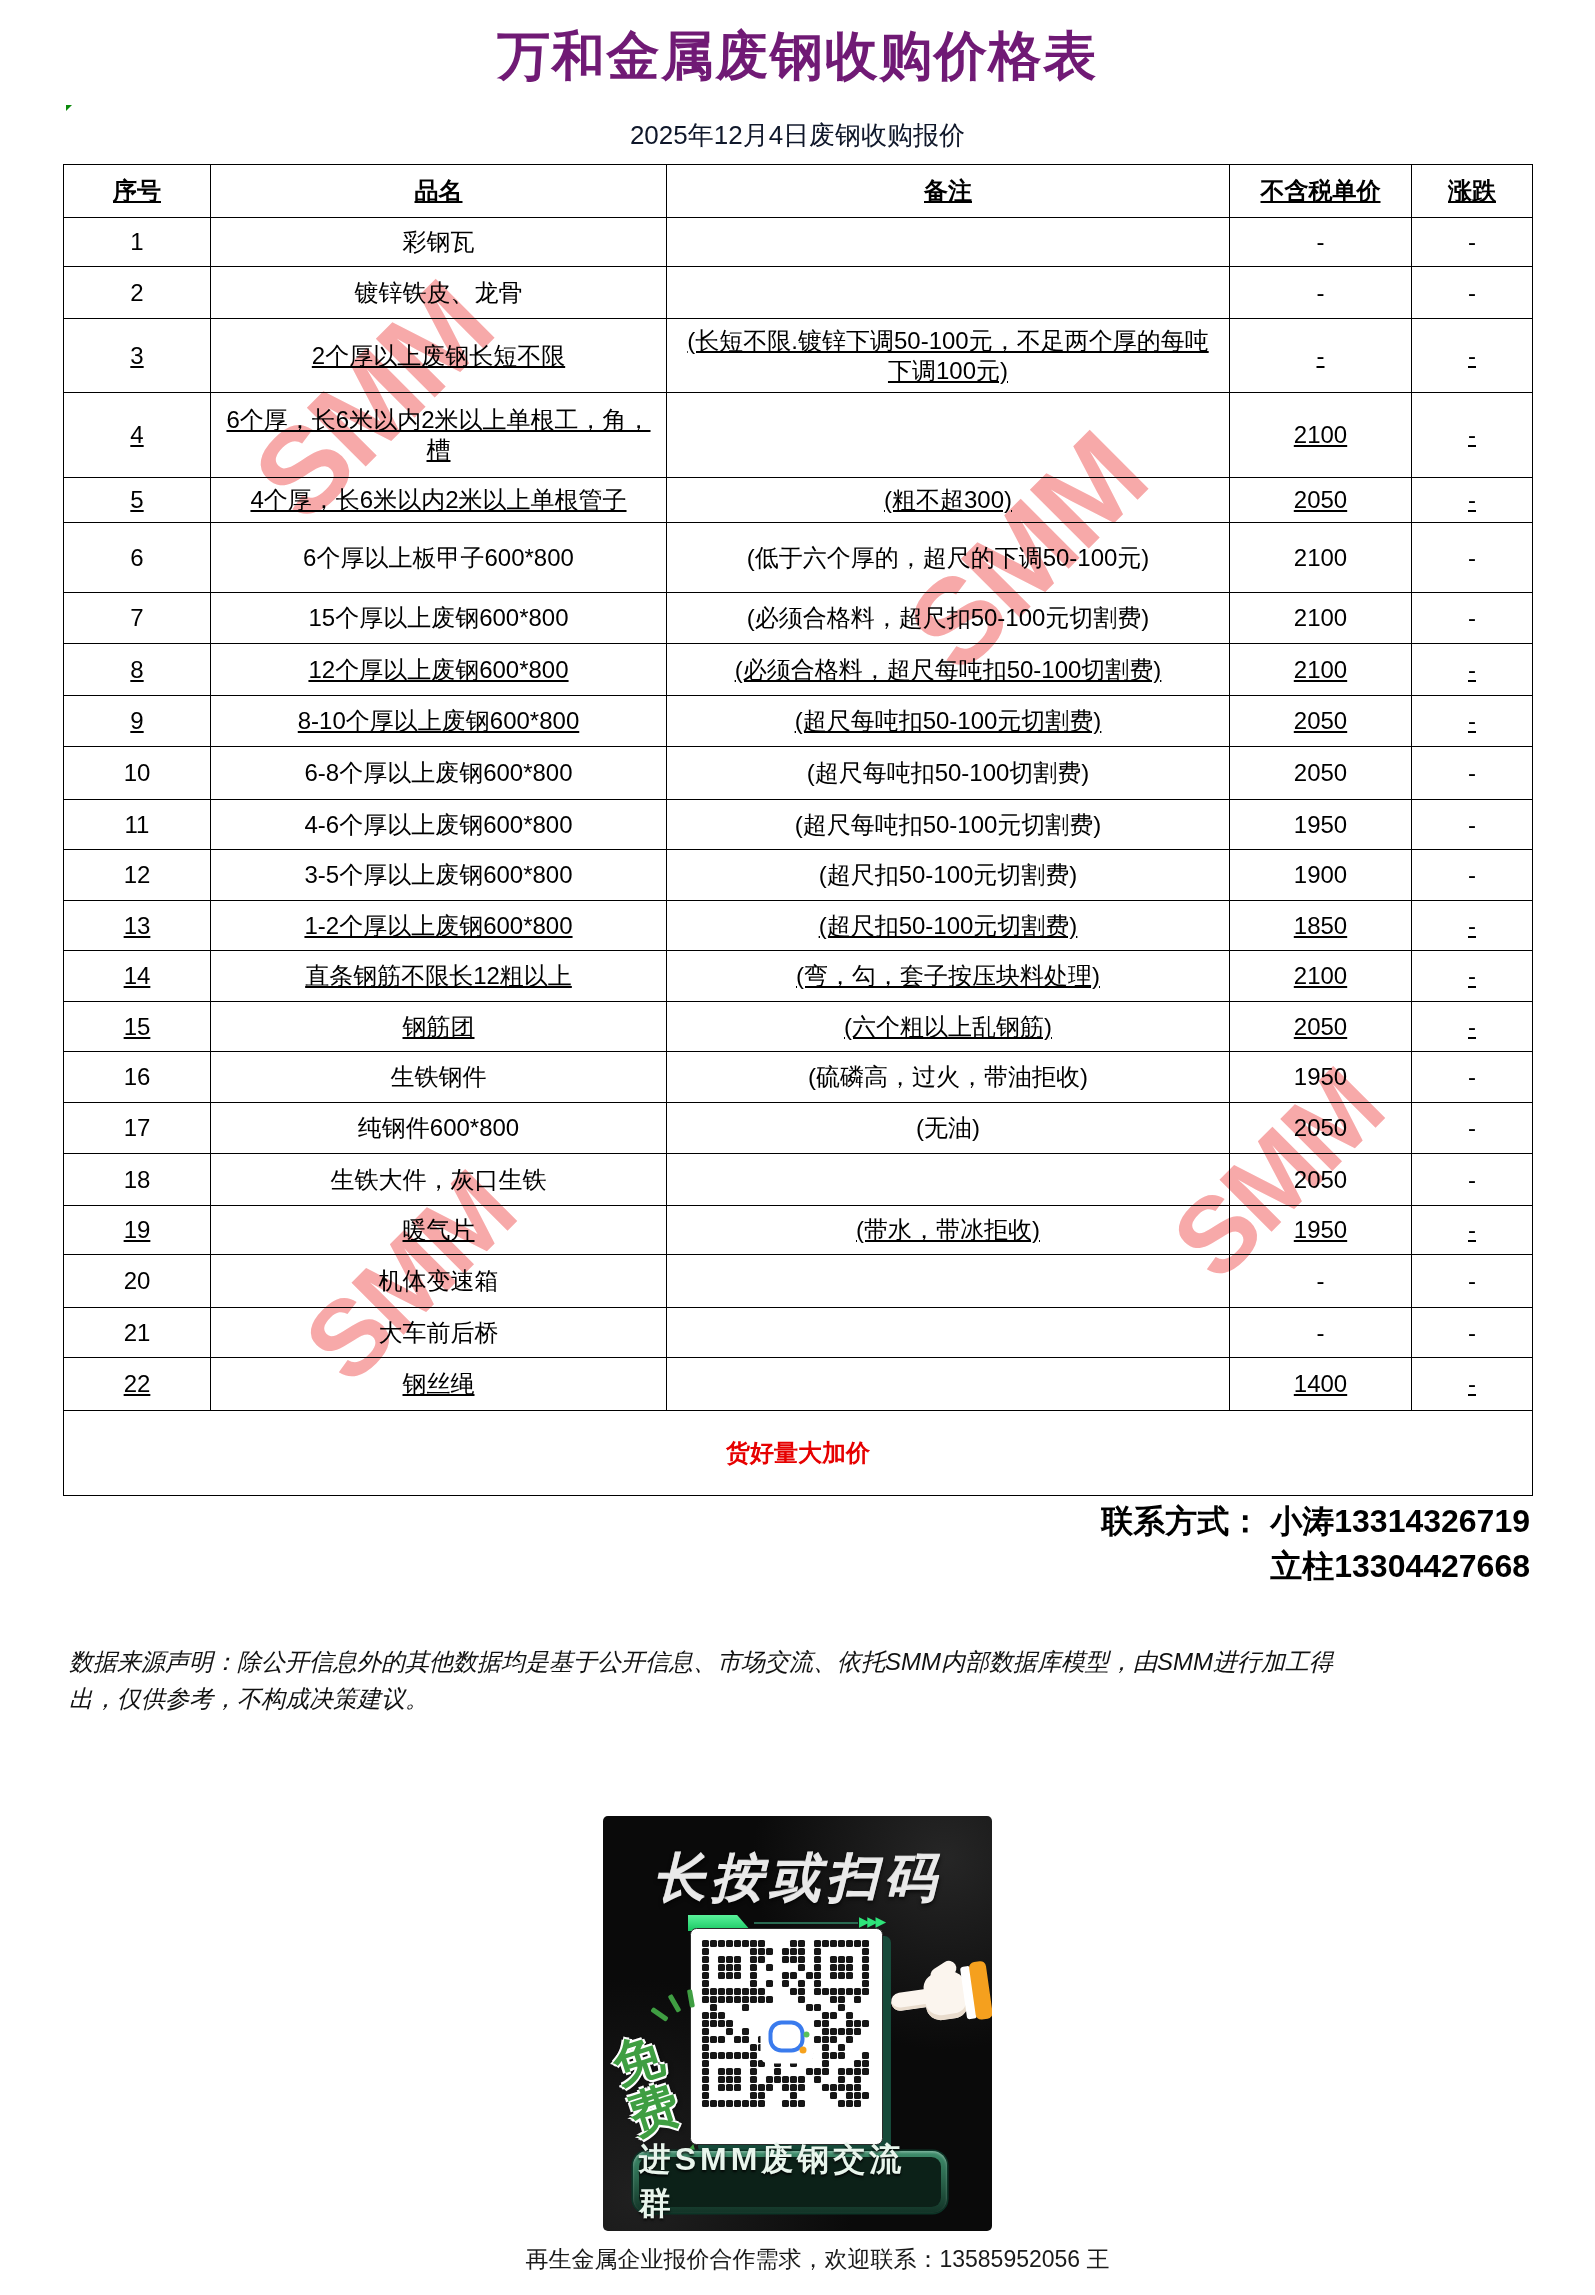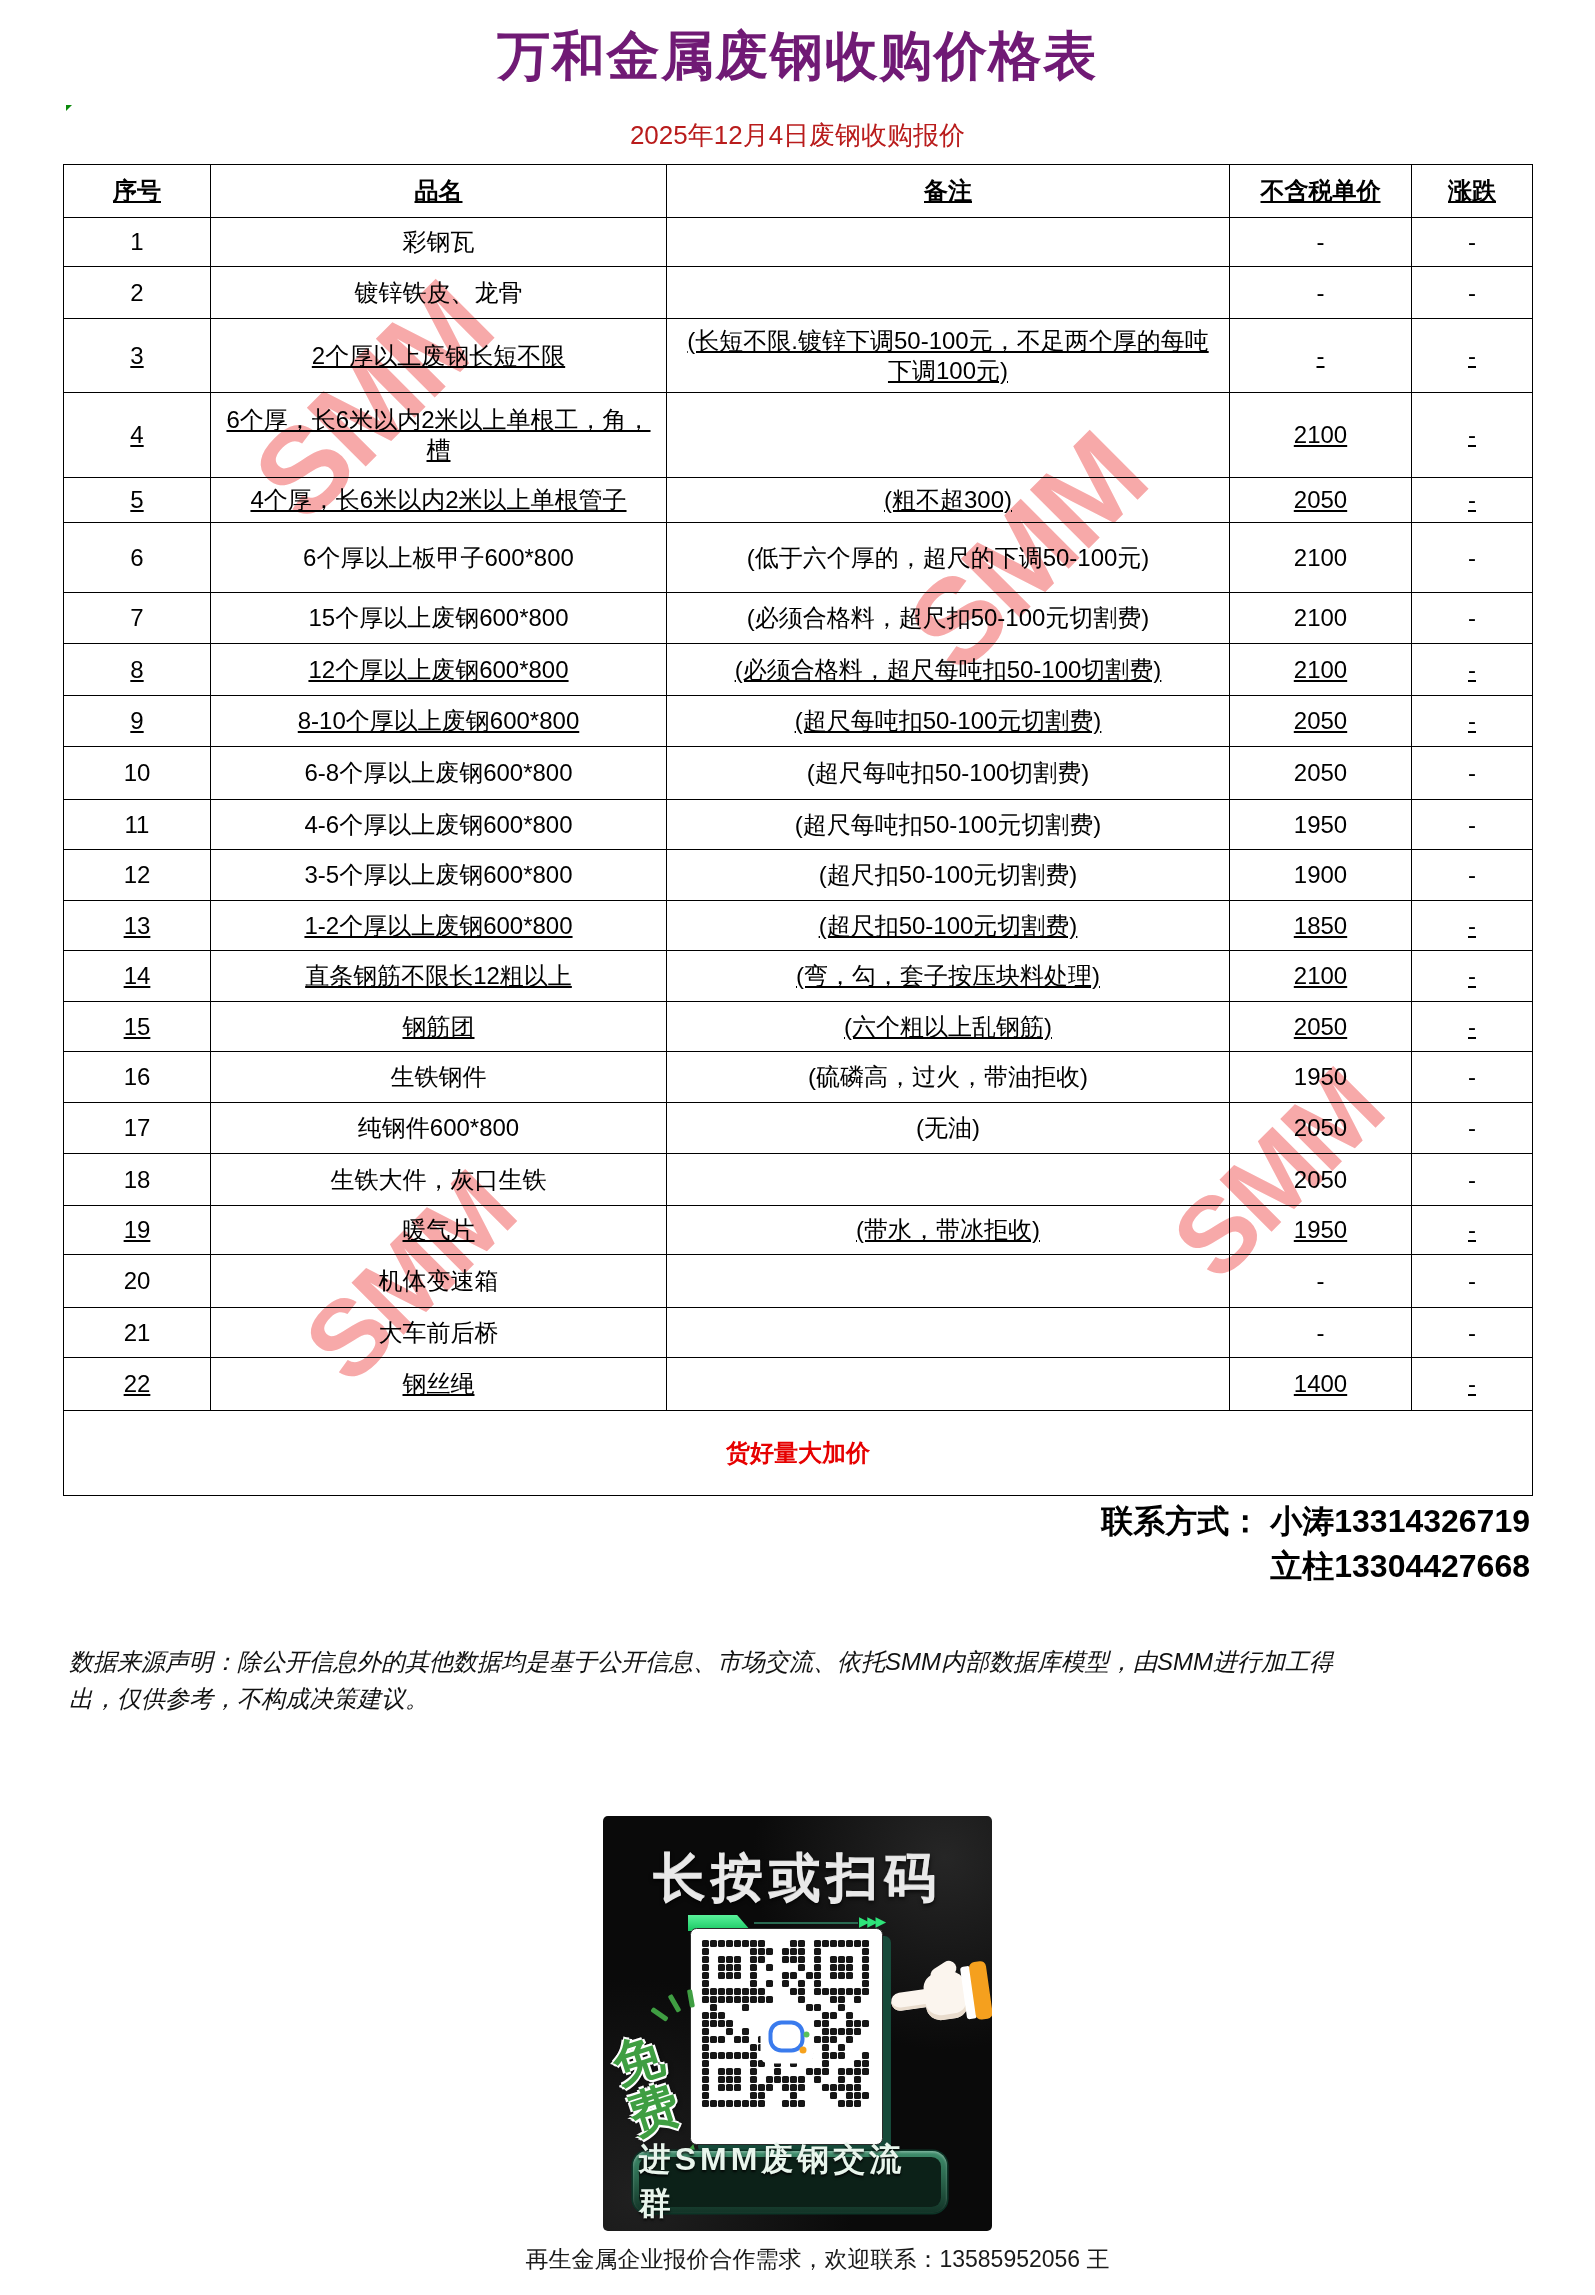--- a/index.html
+++ b/index.html
@@ -7,21 +7,21 @@
     width:1595px;height:2295px;position:relative;background:#ffffff;
     font-family:"Liberation Sans",sans-serif;color:#000;overflow:hidden;
   }
   
   .green-flag{position:absolute;left:66px;top:105px;width:0;height:0;
     border-top:6.5px solid #0b8a0b;border-right:6.5px solid transparent;}
   
   .page-title{position:absolute;top:21px;left:0;width:100%;text-align:center;
     font-size:53px;font-weight:900;letter-spacing:1.6px;color:#701a75;}
   .page-subtitle{position:absolute;top:118px;left:0;width:100%;text-align:center;
-    font-size:26px;color:#b91c1c;}
+    font-size:26px;color:#0f172a;}
   
   table.price{position:absolute;left:63px;top:164px;width:1469px;
     border-collapse:collapse;table-layout:fixed;}
   table.price th,table.price td{
     border:0.8px solid #000;text-align:center;vertical-align:middle;
     font-size:24px;line-height:1.25;padding:1.6px 14.6px;overflow:hidden;}
   table.price{border:1.6px solid #000;}
   table.price th{font-weight:bold;font-size:24px;}
   tr.thick-bottom th, tr.thick-bottom td{border-bottom-width:1.6px;text-decoration:underline;}
   td.c3, td.c4{font-size:25px;}
@@ -43,21 +43,21 @@
     font-style:italic;font-size:24px;line-height:37px;color:#111;}
   
   .banner{position:absolute;left:603px;top:1816px;width:389px;height:415px;
     background:
       radial-gradient(circle at 88% 10%, #262626 0%, rgba(0,0,0,0) 38%),
       radial-gradient(circle at 8% 92%, #202020 0%, rgba(0,0,0,0) 42%),
       #0a0a0a;
     border-radius:4.9px;overflow:hidden;}
   .banner-headline{position:absolute;top:27.5px;left:0;width:100%;text-align:center;
     font-size:52px;font-weight:900;letter-spacing:5.7px;color:#e9e9e9;
-    text-shadow:0 2.4px 4px rgba(0,0,0,.8), 0 -0.8px 0 #ffffff;}
+    text-shadow:0 2.4px 4px rgba(0,0,0,.8), 0 -0.8px 0 #ffffff;font-style:italic;}
   .accent-strip{position:absolute;left:85px;top:99px;width:63px;height:16px;
     background:linear-gradient(180deg,#5af29b,#19c862);
     clip-path:polygon(0 0,78% 0,100% 100%,0 100%);}
   .accent-line{position:absolute;left:151px;top:106px;width:104px;height:1.6px;background:#2a6b52;}
   .accent-arrows{position:absolute;left:256px;top:97px;font-size:13.8px;color:#2ee57a;letter-spacing:-2.4px;}
   
   .qr-card{position:absolute;left:87px;top:112px;width:193px;height:217px;background:#ffffff;
     border:1.6px solid #2b2b2b;border-radius:6.5px;box-shadow:8px 8px 0 rgba(23,77,60,.95);
     box-sizing:border-box;padding:10.5px;}
   .qr-grid{display:grid;grid-template-columns:repeat(21,8px);grid-template-rows:repeat(21,8px);}

